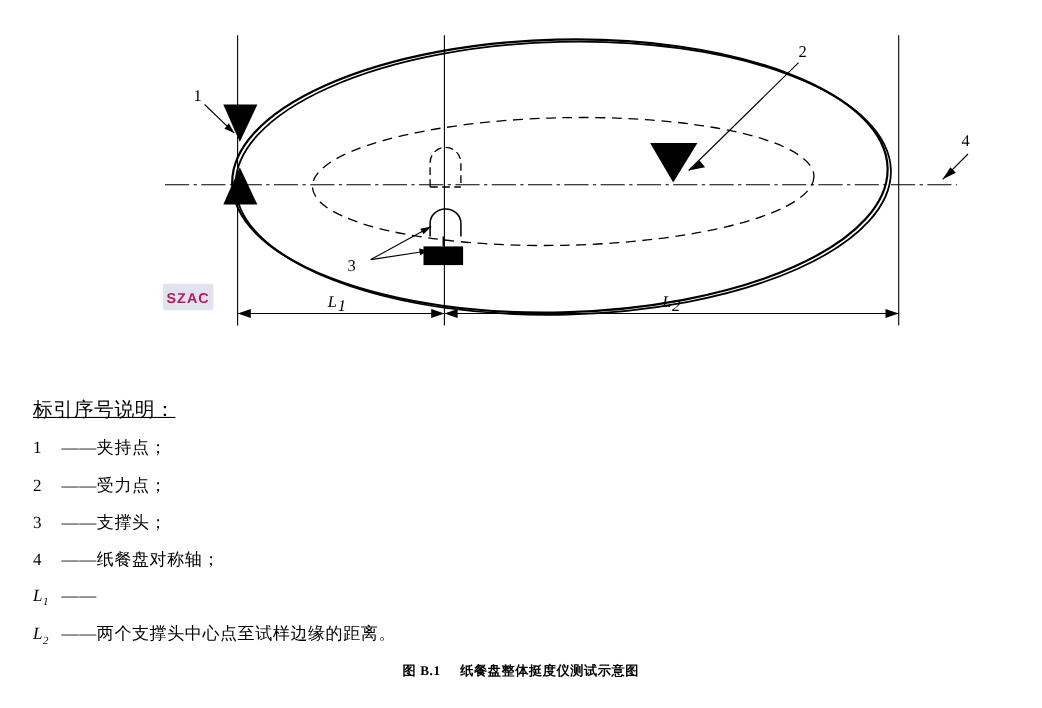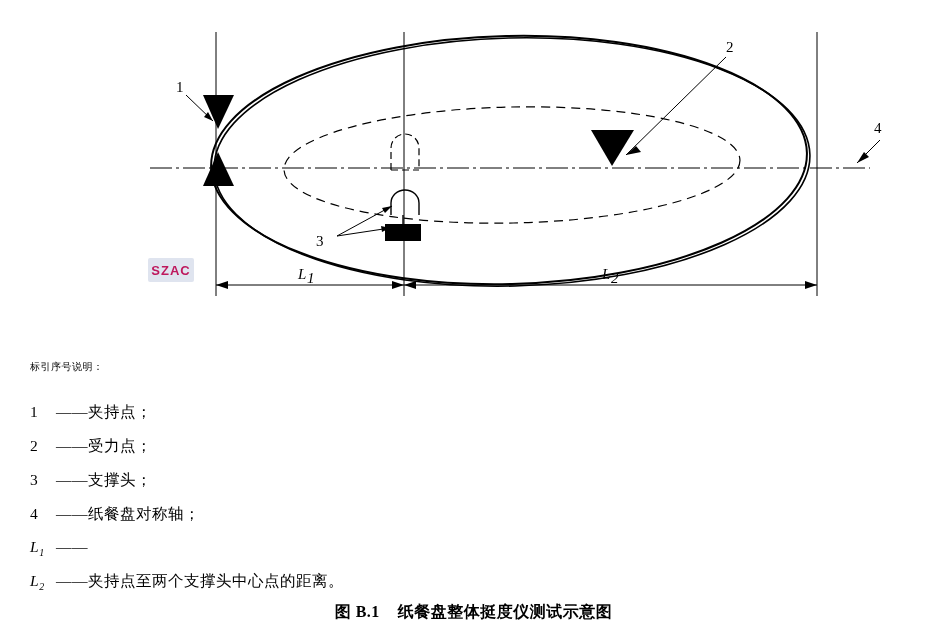--- a/index.html
+++ b/index.html
@@ -27,23 +27,24 @@
     left: 0;
     top: 0;
   }
   .legend {
     position: absolute;
     left: 30px;
     top: 360px;
     width: 700px;
   }
   .legend-title {
-    font-size: 10px;
-    margin-bottom: 28px;
+    font-size: 18px;
+    margin-bottom: 13px;
     letter-spacing: 0.5px;
+    text-decoration: underline;
   }
   .legend-row {
     font-size: 15.5px;
     margin-bottom: 13px;
     display: flex;
     align-items: baseline;
     letter-spacing: 0.5px;
   }
   .legend-key {
     min-width: 26px;
@@ -60,21 +61,21 @@
   }
   .legend-dash {
     white-space: pre;
   }
   .caption {
     position: absolute;
     left: 0;
     top: 602px;
     width: 947px;
     text-align: center;
-    font-size: 16px;
+    font-size: 12px;
     font-weight: bold;
     font-family: "Liberation Serif", serif;
     letter-spacing: 0.5px;
   }
   .caption .gap {
     display: inline-block;
     width: 18px;
   }
   .watermark {
     position: absolute;
@@ -198,19 +199,19 @@
   </div>
 
   <div class="legend-row">
     <span class="legend-key"><span>L</span><sub>1</sub></span>
     <span class="legend-dash">——</span>
   </div>
 
   <div class="legend-row">
     <span class="legend-key"><span>L</span><sub>2</sub></span>
     <span class="legend-dash">——</span>
-    <span>夹持点至两个支撑头中心点的距离。</span>
+    <span>两个支撑头中心点至试样边缘的距离。</span>
   </div>
 </div>
 
 <div class="caption">
   <span>图 B.1</span><span class="gap"></span><span>纸餐盘整体挺度仪测试示意图</span>
 </div>
 
 </body></html>

